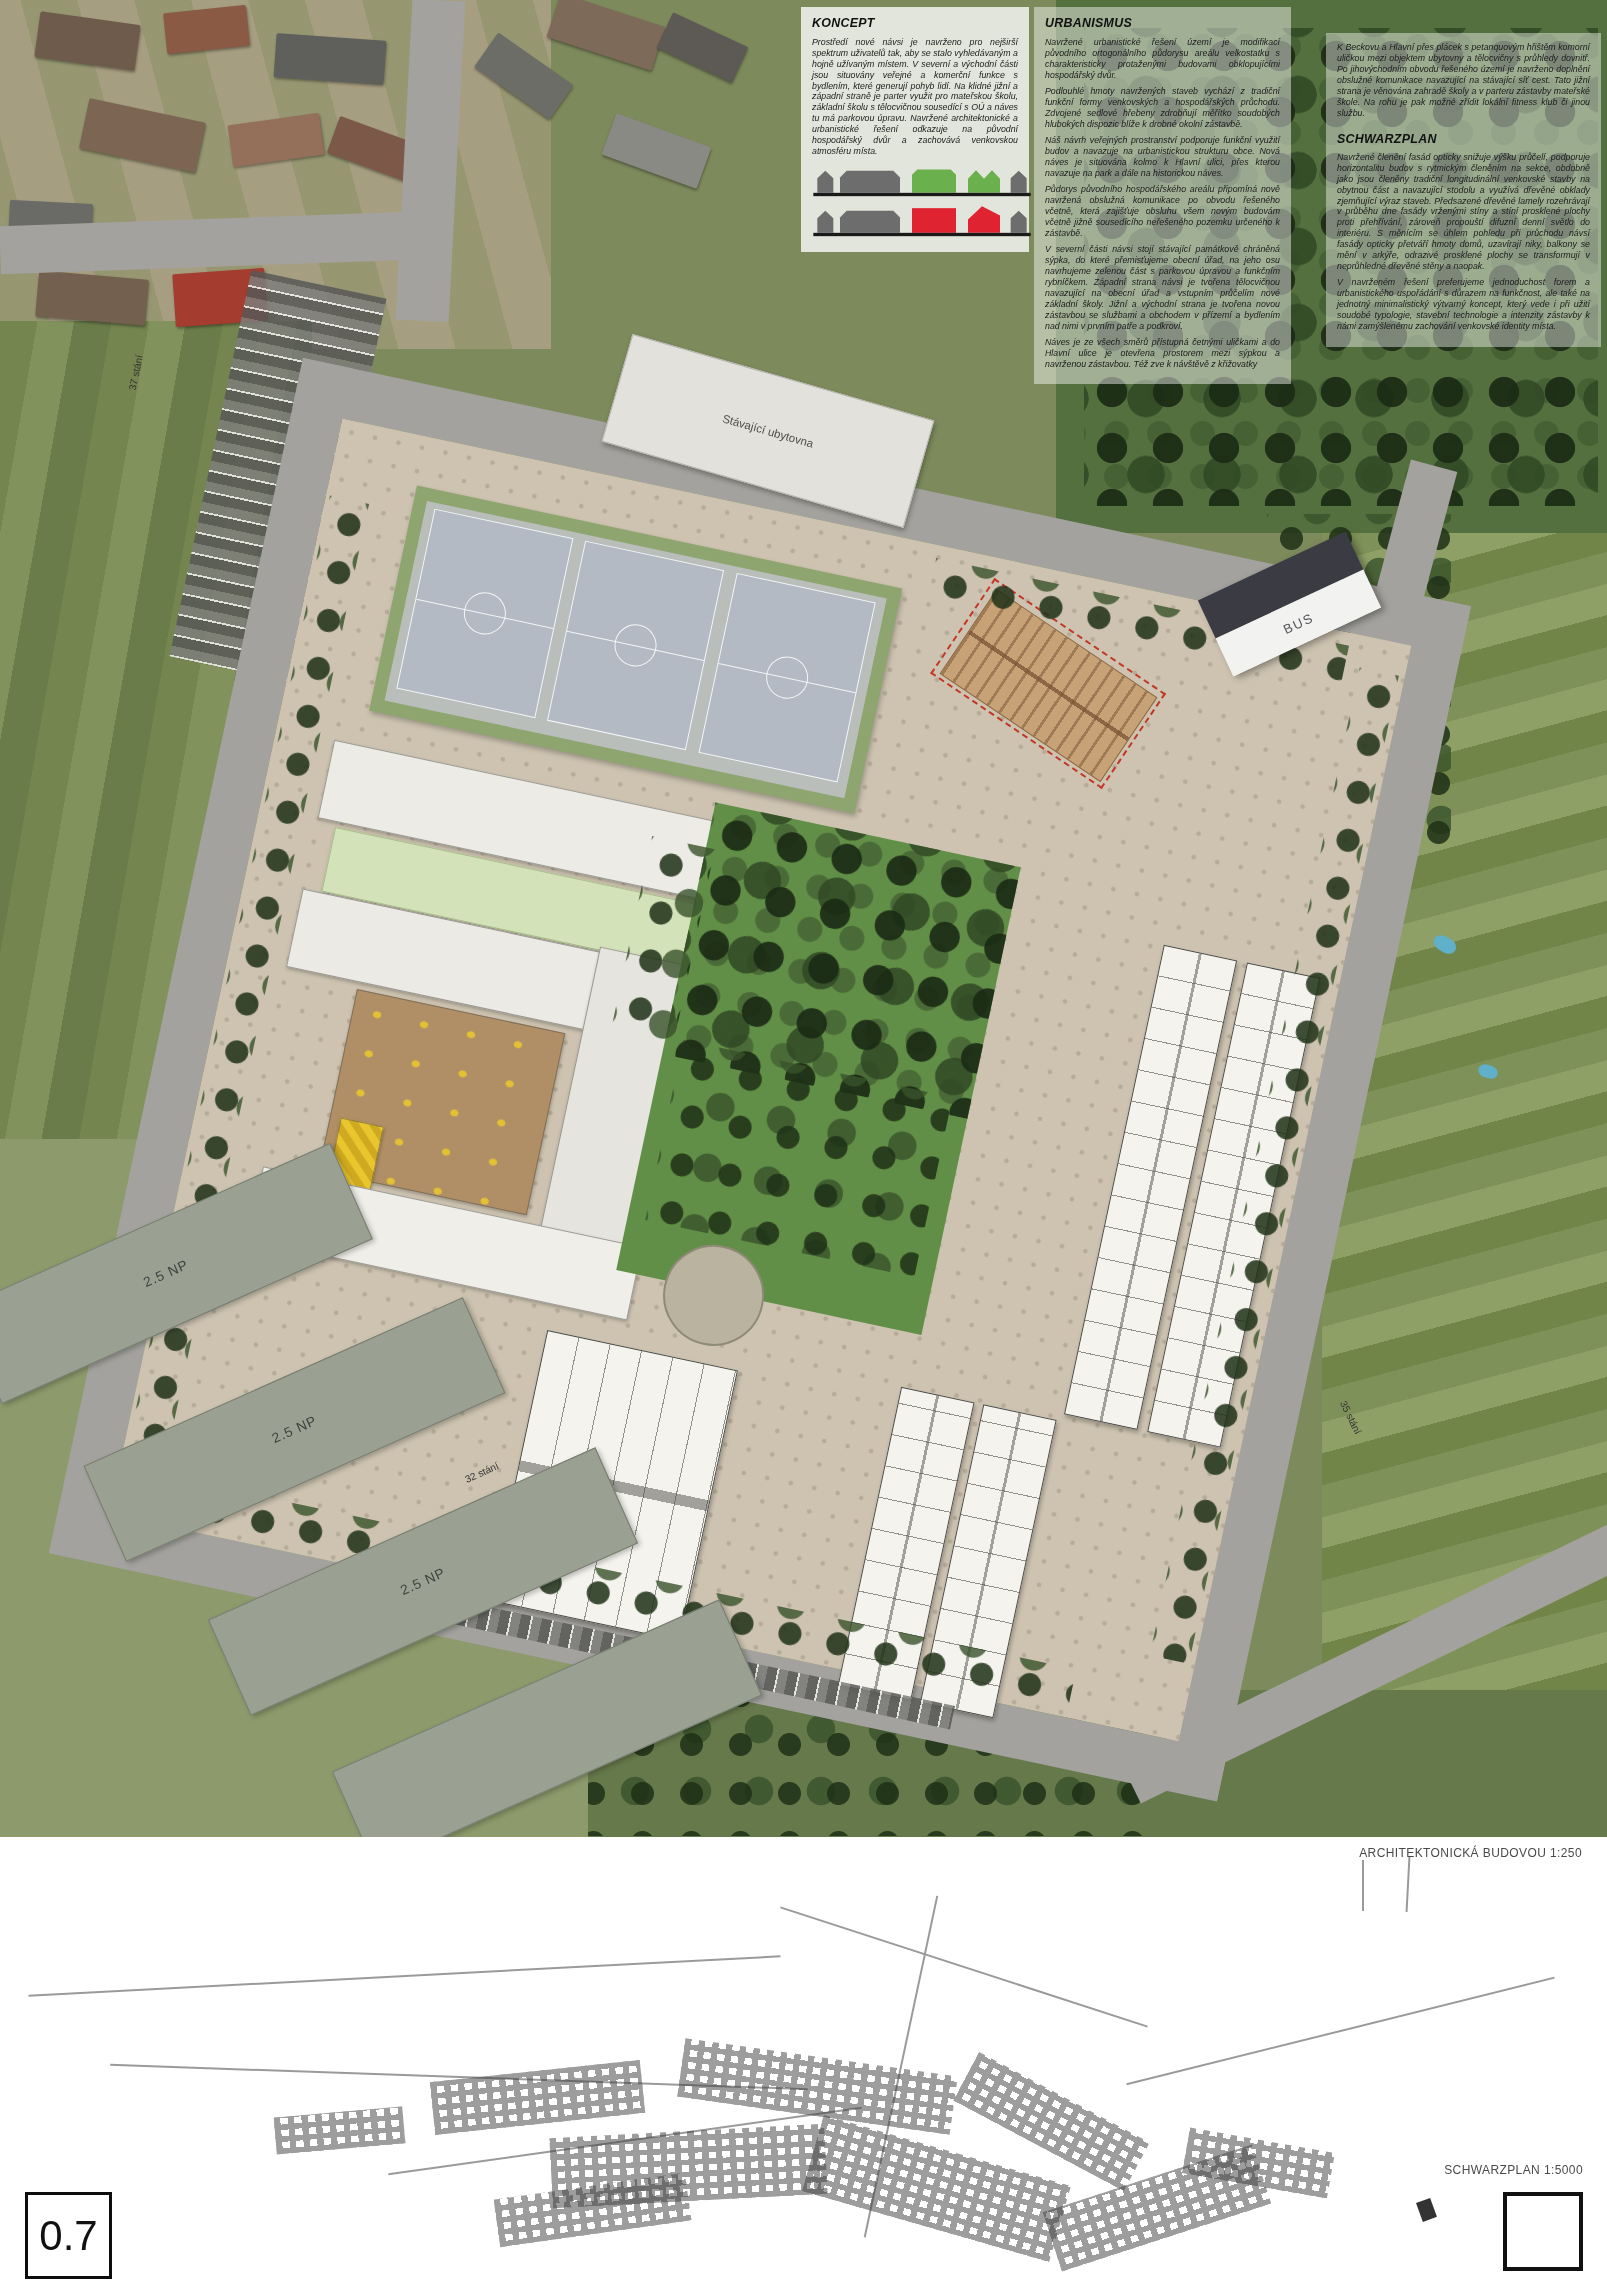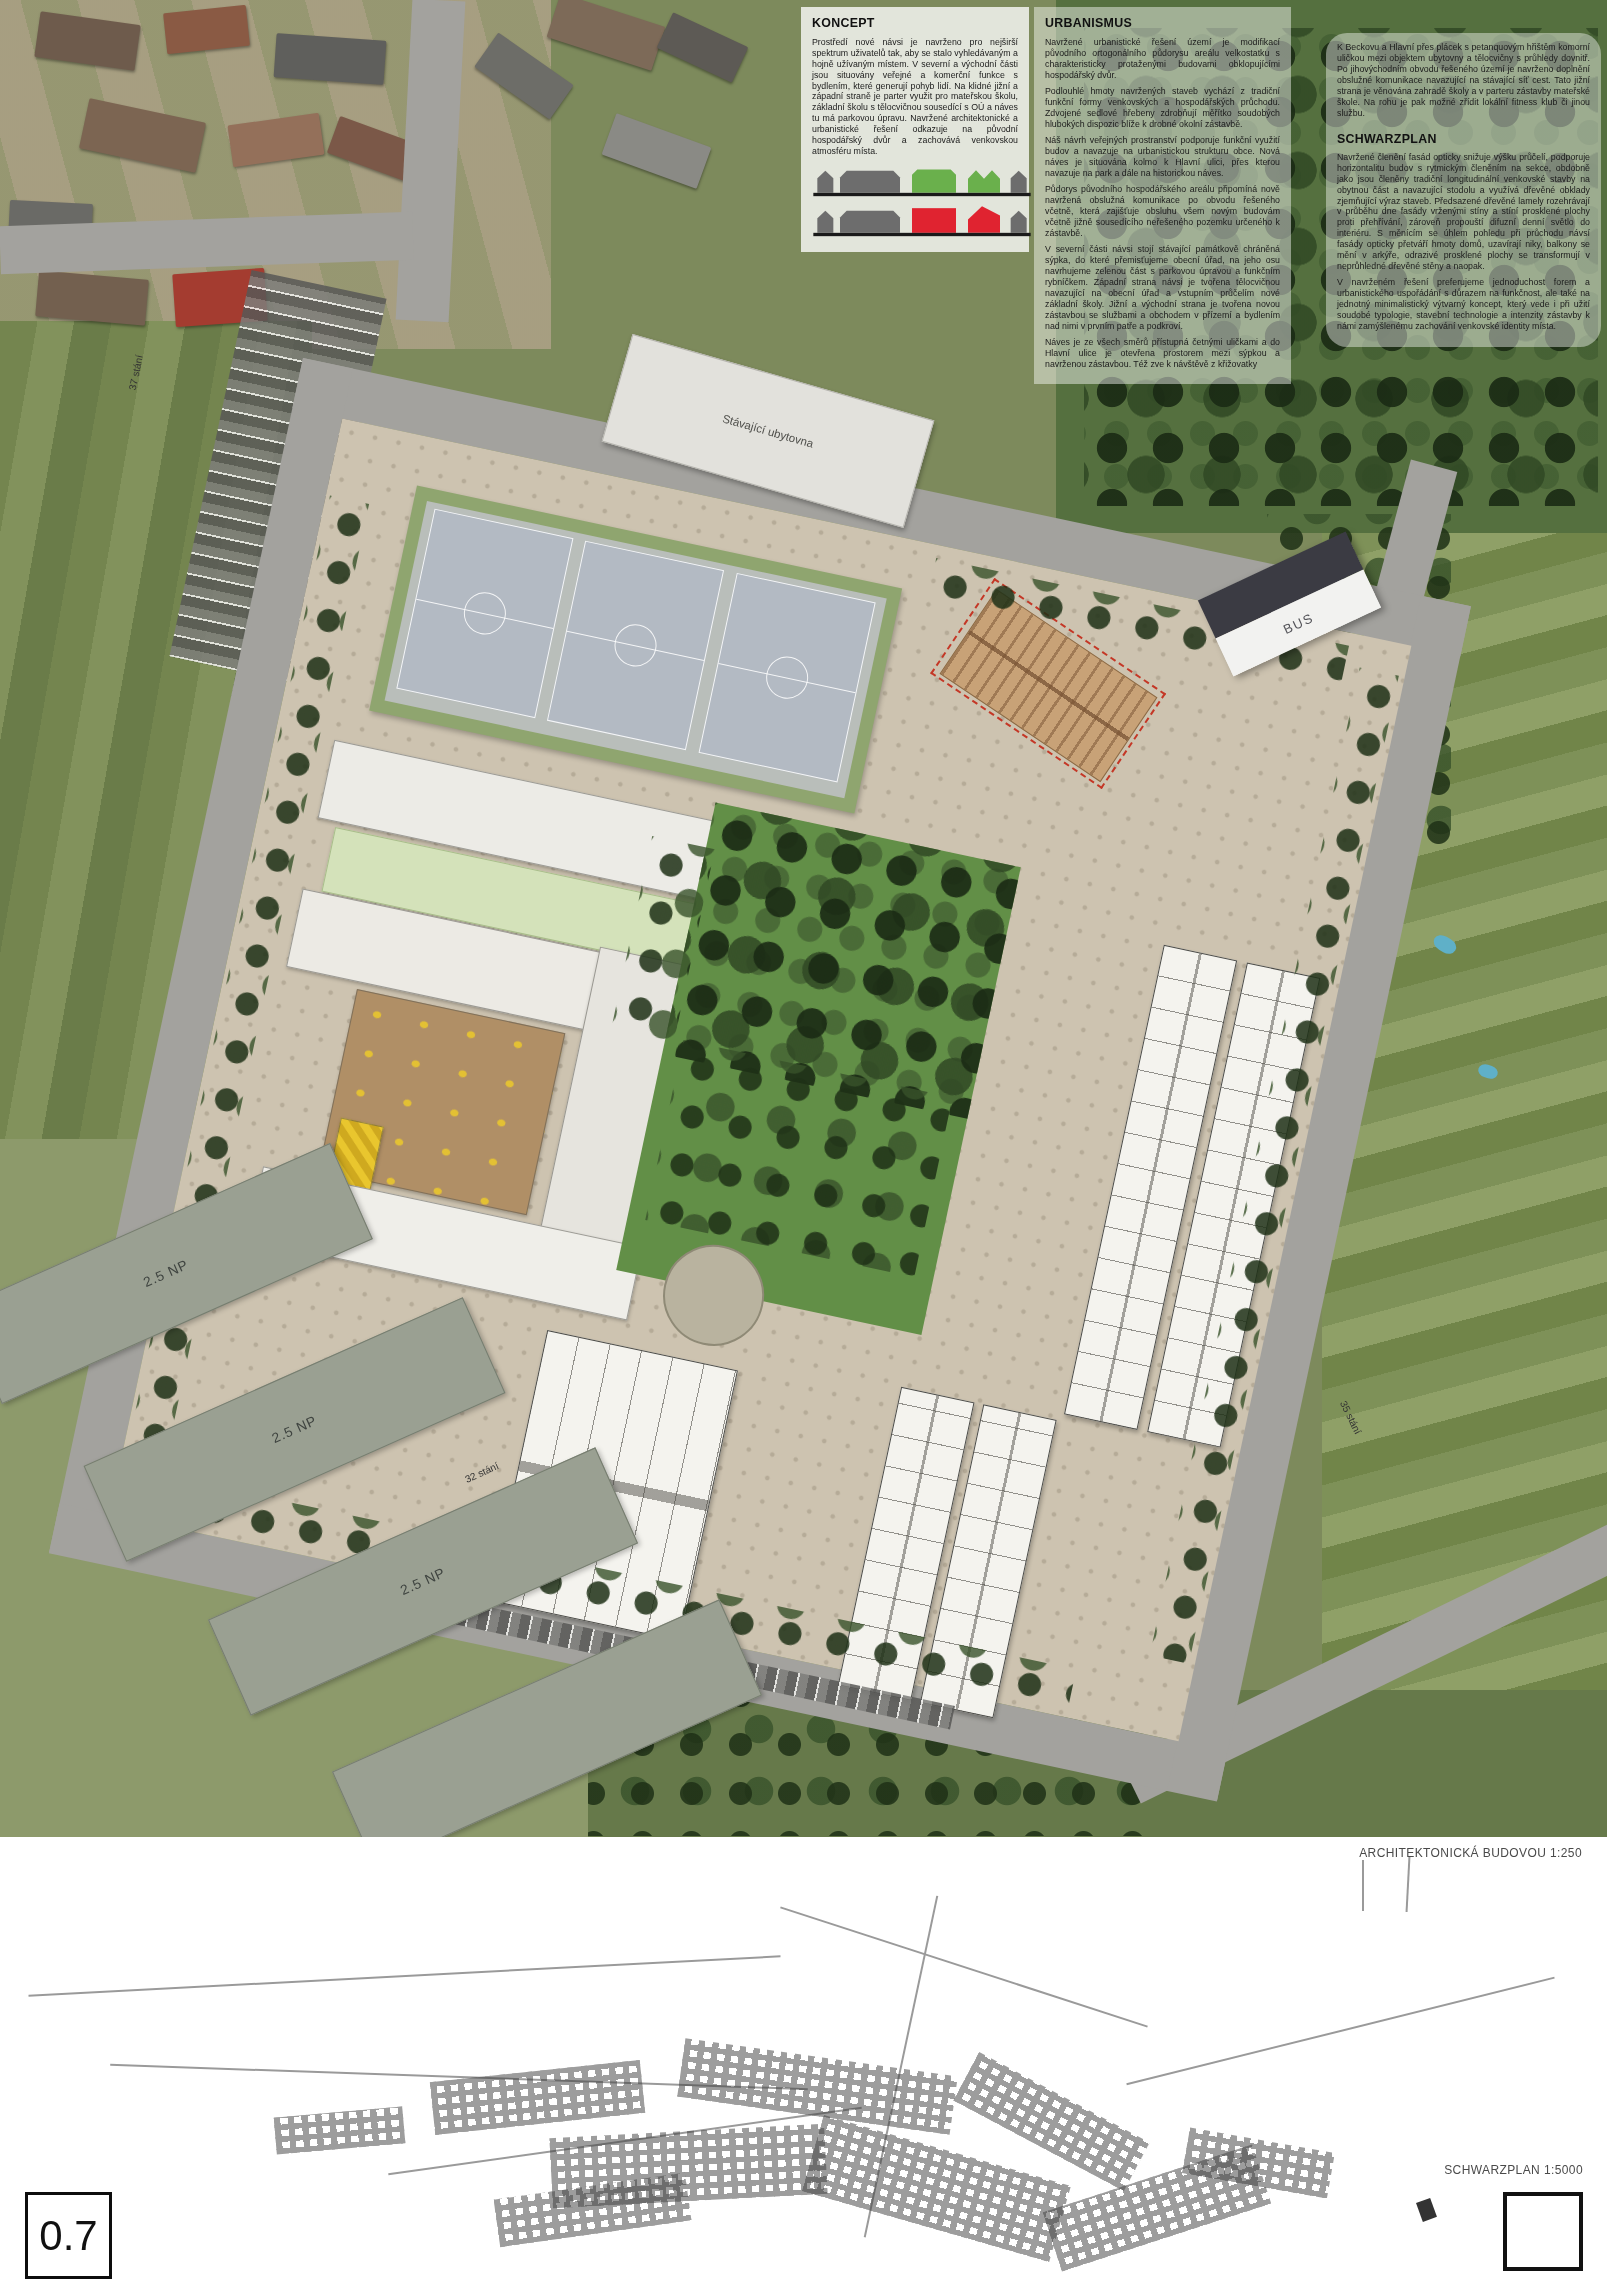--- a/index.html
+++ b/index.html
@@ -51,26 +51,26 @@
   .bus .bus-roof{position:absolute;left:0;top:0;right:0;height:42px;background:#3b3b43;}
   .bus .bus-body{position:absolute;left:0;bottom:0;right:0;height:42px;background:#f2f2f0;
     display:flex;align-items:center;justify-content:center;font-size:13px;letter-spacing:1.8px;color:#55555a;}
   .ubyt{position:absolute;background:#e2e1dc;border:0.9px solid #b5b4ae;box-shadow:1.8px 2.8px 5.5px rgba(0,0,0,.3);
     display:flex;align-items:center;justify-content:center;}
   .ubyt span{font-size:11.5px;color:#4e4e4a;}
   .parklabel{position:absolute;font-size:10px;color:#333;white-space:nowrap;}
   .circle{border-radius:50%;}
   .pool{position:absolute;background:#5fb0c8;border-radius:40%/50%;}
   
-  .panel{position:absolute;padding:9.2px 11px;box-sizing:border-box;}
+  .panel{position:absolute;padding:9.2px 11px;box-sizing:border-box;font-style:italic;}
   .panel h2{font-size:12.4px;margin:0 0 6.4px;letter-spacing:0.3px;color:#111;}
   .panel p{font-size:8.8px;line-height:1.24;text-align:justify;margin:0 0 5.5px;color:#1b1b1b;}
   .panel.koncept{background:rgba(255,255,255,.78);}
   .panel.urb{background:rgba(255,255,255,.45);}
-  .panel.arch{background:rgba(255,255,255,.42);border-radius:21px;}
+  .panel.arch{background:rgba(255,255,255,.42);}
   .diagram{display:block;margin:9.2px auto 1.8px;}
   
   .schwarz{position:absolute;left:0;top:1837px;width:1607px;height:459px;background:#fff;overflow:hidden;}
   .scline{position:absolute;background:#9a9a9a;}
   .blk{position:absolute;opacity:.5;
     background-image:repeating-linear-gradient(90deg,#3e3e3e 0 6.4px,transparent 6.4px 13.8px),
                      repeating-linear-gradient(0deg,#3e3e3e 0 5.5px,transparent 5.5px 12px);}
   .maplabel{position:absolute;font-size:12px;color:#4a4a4a;letter-spacing:0.4px;}
   .sheet-box{position:absolute;left:25px;top:355px;width:81px;height:81px;border:3.7px solid #0d0d0d;
     background:#fff;display:flex;align-items:center;justify-content:center;font-size:42px;color:#111;}

